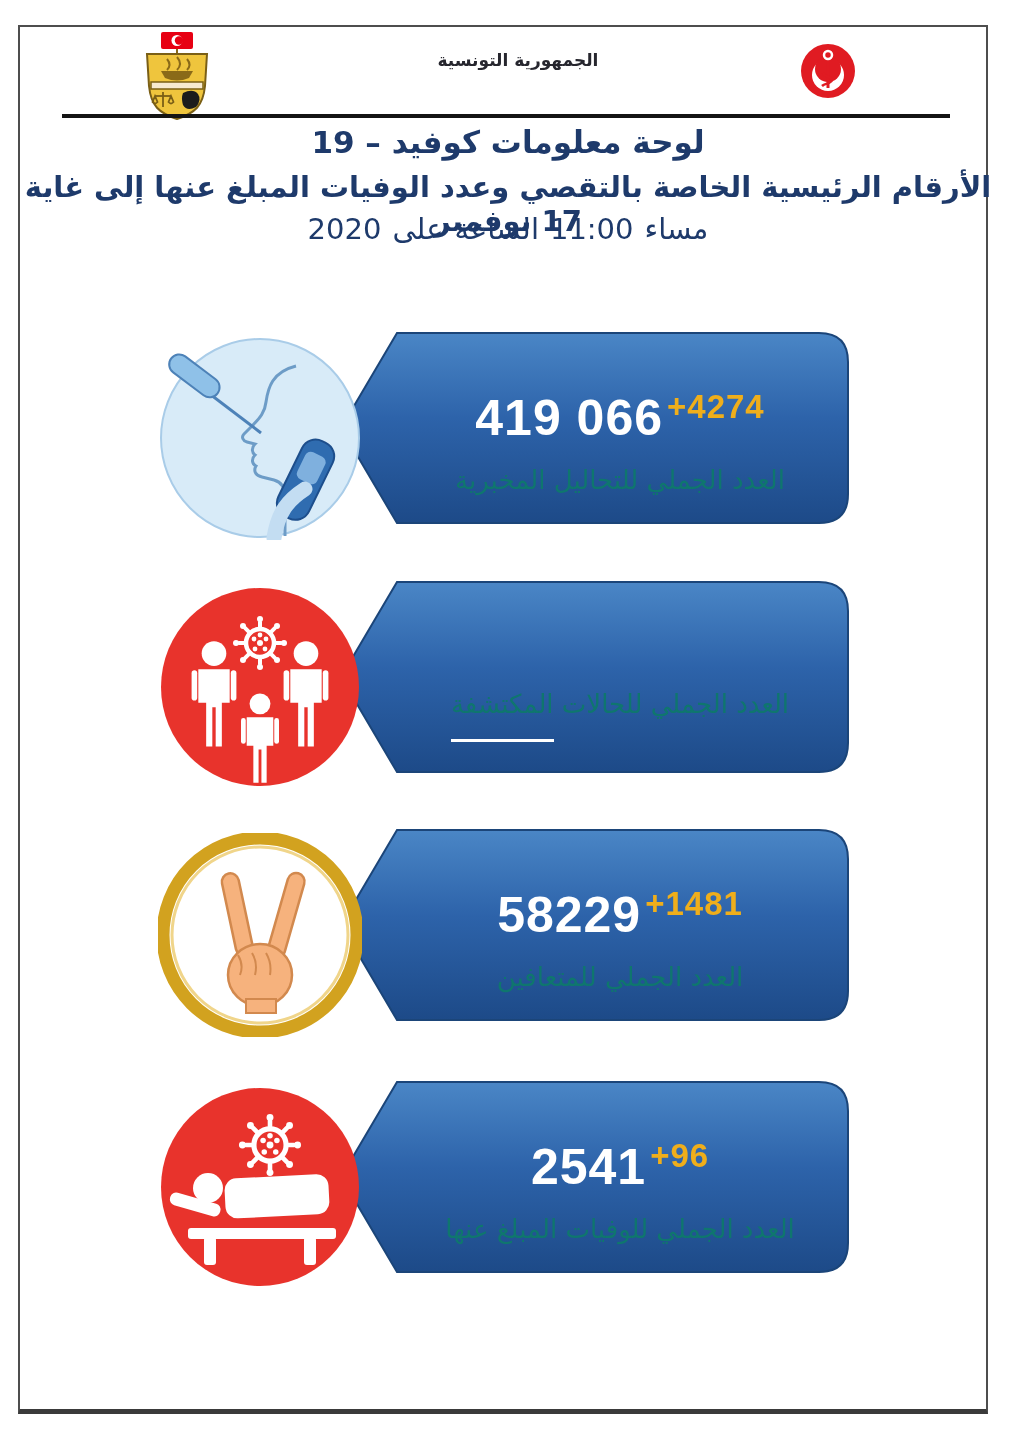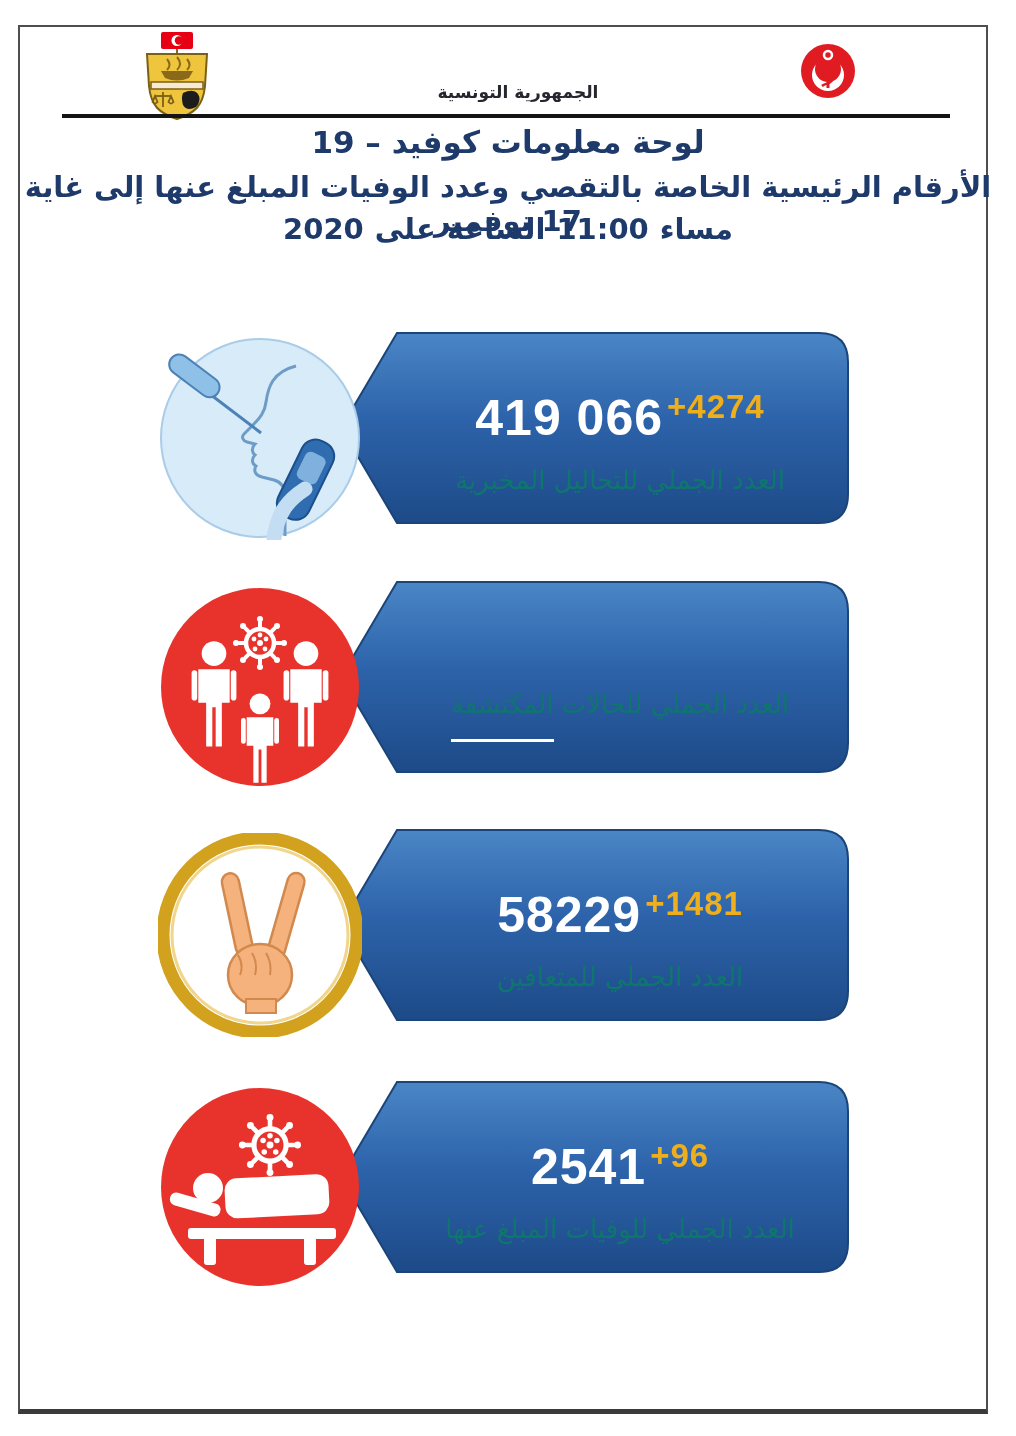--- a/index.html
+++ b/index.html
@@ -10,39 +10,39 @@
   }
   .frame {
     position:absolute; left:18px; top:25px; width:966px; height:1382px;
     border:2px solid #4e4e4e; border-bottom:5px solid #3a3a3a;
     pointer-events:none;
   }
   
   .emblem { position:absolute; left:138px; top:30px; }
   .hdr-text {
     position:absolute; left:318px; top:50px; width:400px; text-align:center;
-    direction:rtl; color:#26262e; font-weight:bold; font-size:17px;margin-top:32px;
+    direction:rtl; color:#26262e; font-weight:bold; font-size:17px;
   }
   .hdr-text .l1 { margin-bottom:16px; }
   .moh-logo { position:absolute; left:799px; top:42px; }
   .separator { position:absolute; left:62px; top:114px; width:888px; height:4px; background:#141414; }
 
   
   .title {
     position:absolute; left:0; top:124px; width:100%; text-align:center;
     direction:rtl; color:#1e3a6b; font-weight:bold; font-size:31px;
   }
   .subtitle1 {
     position:absolute; left:20px; top:170px; width:976px; text-align:center;
     direction:rtl; color:#1e3a6b; font-weight:bold; font-size:29px;
   }
   .subtitle2 {
     position:absolute; left:0; top:212px; width:100%;
     display:flex; justify-content:center; gap:11px;
-    color:#1e3a6b; font-weight:bold; font-size:29px;
+    color:#1e3a6b; font-weight:normal; font-size:29px;
   }
 
   
   .card { position:absolute; left:0; width:1016px; height:215px; }
   .c1 { top:330px; } .c2 { top:579px; } .c3 { top:827px; } .c4 { top:1079px; }
   .banner { position:absolute; left:335px; top:0; }
   .card-content {
     position:absolute; left:395px; top:16px; width:450px; height:196px;
     display:flex; flex-direction:column; justify-content:center; align-items:center;
   }

